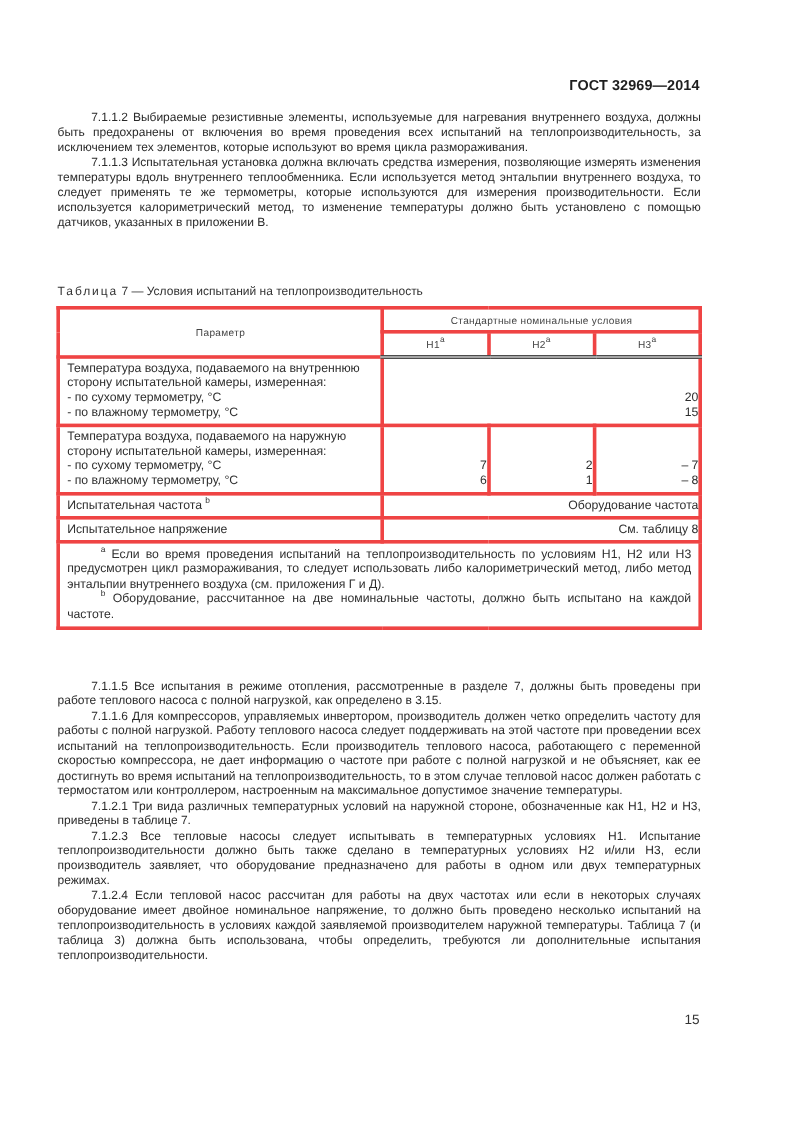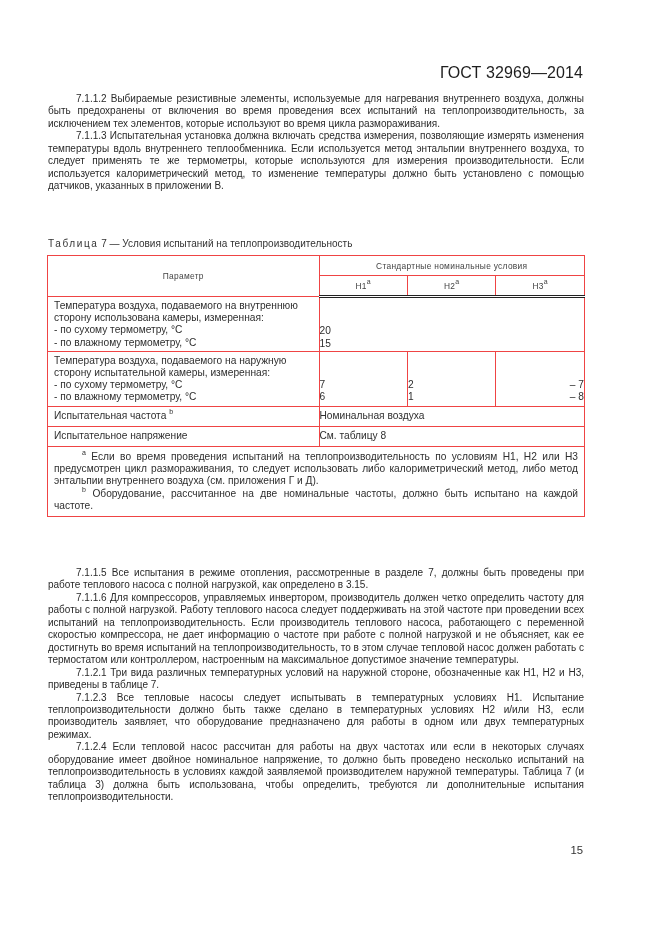--- a/index.html
+++ b/index.html
@@ -3,47 +3,47 @@
 <meta charset="utf-8">
 <style>
   html, body { margin: 0; padding: 0; background: #ffffff; }
   body {
     width: 661px; height: 935px; position: relative; overflow: hidden;
     font-family: "Liberation Sans", "DejaVu Sans", sans-serif;
     color: #2a2a2a;
   }
   .page-header {
     position: absolute; top: 64px; right: 78px;
-    font-weight: normal; font-size: 16px; letter-spacing: 0.1px; color: #1e1e1e;
+    font-weight: bold; font-size: 12px; letter-spacing: 0.1px; color: #1e1e1e;
   }
   .body-text {
     position: absolute; left: 48px; width: 536px;
     font-size: 10px; line-height: 12.45px; text-align: justify;
   }
   .body-text p { margin: 0; text-indent: 28px; }
   .body-text p.heading { font-weight: bold; }
   #block1 { top: 93px; }
   .table-caption {
     position: absolute; left: 48px; top: 238px; font-size: 10px; color: #333;
   }
   .table-caption .spaced { letter-spacing: 1.6px; }
   table.gost {
     position: absolute; left: 47px; top: 255px; width: 538px;
     border-collapse: collapse; font-size: 10.2px; color: #2e2e2e;
     table-layout: fixed;
   }
   table.gost td, table.gost th {
-    border: 1px solid #ef4444; padding: 0; vertical-align: top; font-weight: normal;
+    border: 3px solid #ef4444; padding: 0; vertical-align: top; font-weight: normal;
   }
   table.gost th { font-size: 8.4px; color: #444; vertical-align: middle; text-align: center; letter-spacing: 0.3px; }
   table.gost thead tr:last-child th { border-bottom: 3px double #222; }
   .col-param { width: 270px; }
   .col-h { width: 88px; }
   .cell-param { padding: 3px 4px 2px 6px !important; line-height: 12.2px; }
-  .cell-val { text-align: left; line-height: 12.2px; padding-top: 3px !important; }
+  .cell-val { text-align: right; line-height: 12.2px; padding-top: 3px !important; }
   .val-spacer { height: 24.4px; }
   .footnotes { padding: 4px 6px 3px 6px !important; font-size: 10.2px; line-height: 12.4px; text-align: justify; }
   .footnotes p { margin: 0; text-indent: 28px; }
   sup { font-size: 7px; vertical-align: 5px; line-height: 0; }
   #block2 { top: 527px; margin-top: 40px; }
   .page-number {
     position: absolute; top: 844px; right: 78px; font-size: 11.3px; color: #333;
   }
   .right { text-align: right; padding-right: 36px; }
 </style>
@@ -75,21 +75,21 @@
     </tr>
     <tr style="height:21px">
       <th><span>Н1</span><sup>a</sup></th>
       <th><span>Н2</span><sup>a</sup></th>
       <th><span>Н3</span><sup>a</sup></th>
     </tr>
   </thead>
   <tbody>
     <tr>
       <td class="cell-param">
-        <div>Температура воздуха, подаваемого на внутреннюю сторону использована камеры, измеренная:</div>
+        <div>Температура воздуха, подаваемого на внутреннюю сторону испытательной камеры, измеренная:</div>
         <div>- по сухому термометру, °С</div>
         <div>- по влажному термометру, °С</div>
       </td>
       <td colspan="3" class="cell-val">
         <div class="val-spacer"></div>
         <div>20</div>
         <div>15</div>
       </td>
     </tr>
     <tr>
@@ -109,21 +109,21 @@
         <div>1</div>
       </td>
       <td class="cell-val right">
         <div class="val-spacer"></div>
         <div>– 7</div>
         <div>– 8</div>
       </td>
     </tr>
     <tr style="height:20px">
       <td class="cell-param"><span>Испытательная частота</span> <sup>b</sup></td>
-      <td colspan="3" class="cell-val">Номинальная воздуха</td>
+      <td colspan="3" class="cell-val">Оборудование частота</td>
     </tr>
     <tr style="height:20px">
       <td class="cell-param">Испытательное напряжение</td>
       <td colspan="3" class="cell-val">См. таблицу 8</td>
     </tr>
     <tr>
       <td colspan="4" class="footnotes">
         <p><sup>a</sup> <span>Если во время проведения испытаний на теплопроизводительность по условиям Н1, Н2 или Н3 предусмотрен цикл размораживания, то следует использовать либо калориметрический метод, либо метод энтальпии внутреннего воздуха (см. приложения Г и Д).</span></p>
         <p><sup>b</sup> <span>Оборудование, рассчитанное на две номинальные частоты, должно быть испытано на каждой частоте.</span></p>
       </td>

